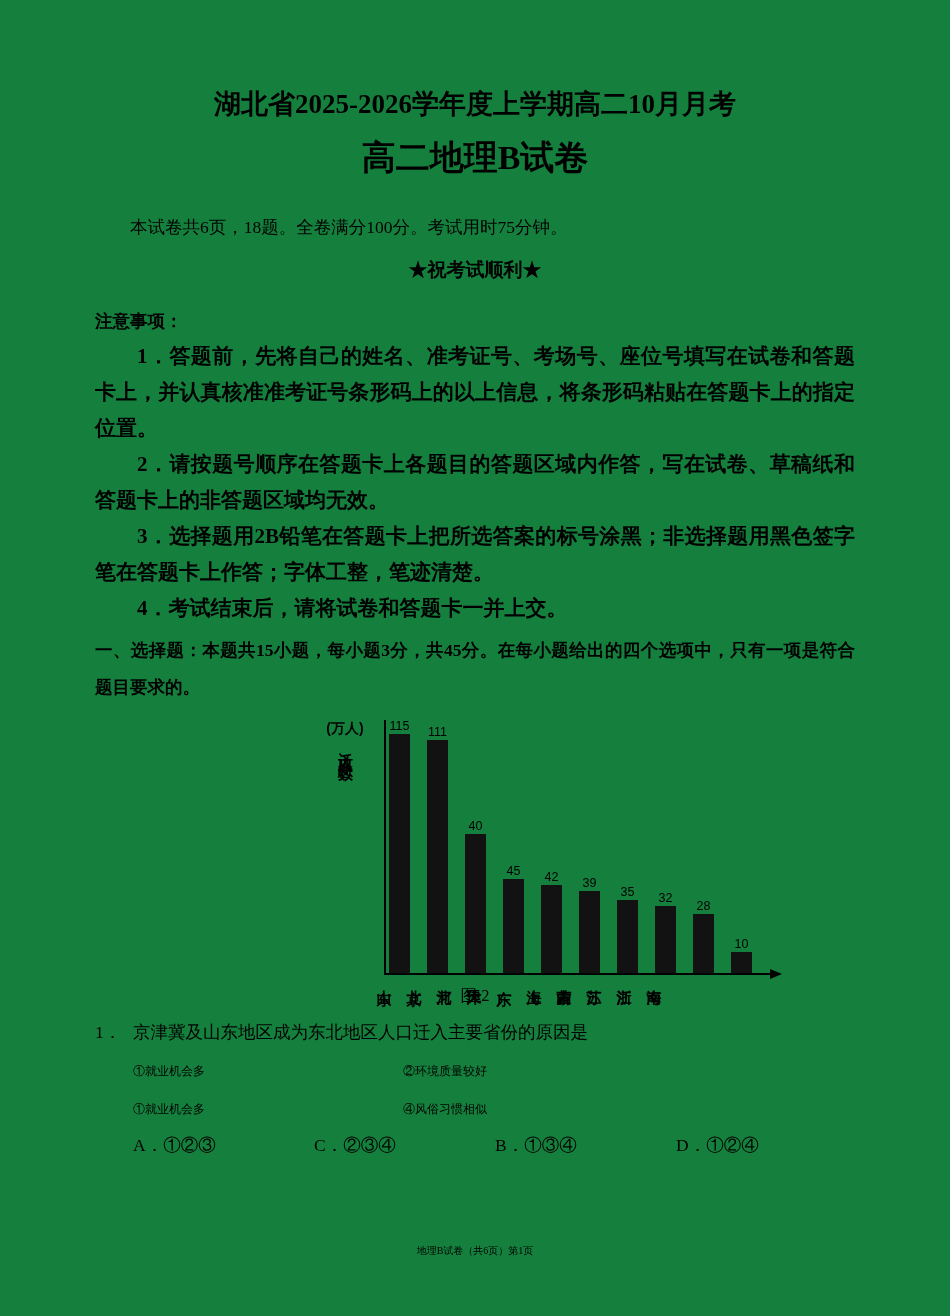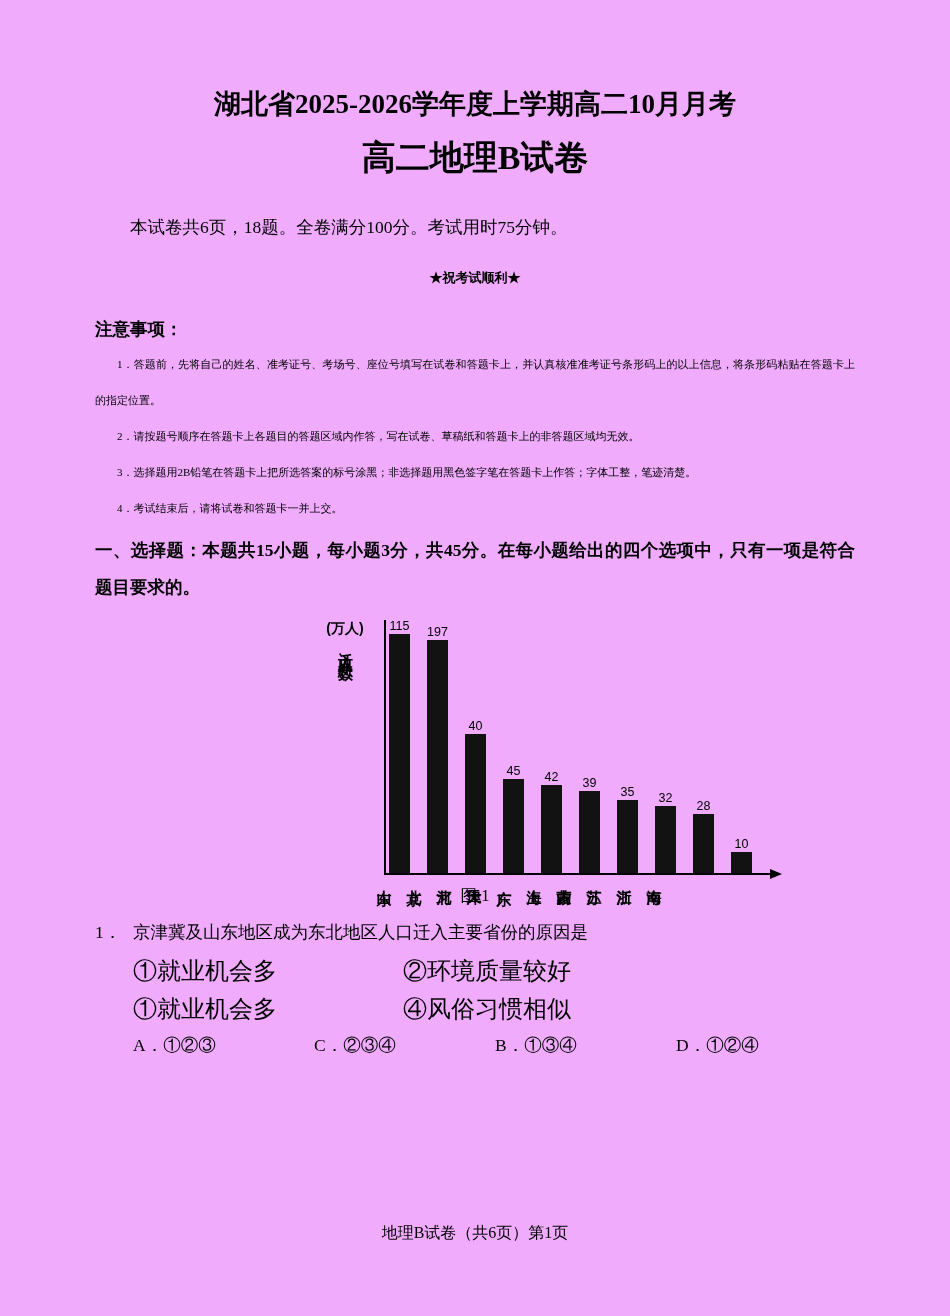--- a/index.html
+++ b/index.html
@@ -1,26 +1,26 @@
 <!DOCTYPE html>
 <html><head>
 <meta charset="utf-8">
 <style>
   html,body { margin:0; padding:0; background:#ffffff; }
   body { width:950px; font-family:"Liberation Serif","DejaVu Serif",serif; color:#000; }
   .page { position:relative; width:950px; height:1316px; box-sizing:border-box;
-          padding:0 95px; overflow:hidden; background:#f0abfc; }
+          padding:0 95px; overflow:hidden; background:#15803d; }
 
   .title1 { margin:86px 0 0; text-align:center; font-size:27px; font-weight:bold; line-height:36px; }
   .title2 { margin:12px 0 0; text-align:center; font-size:34px; font-weight:bold; line-height:48px; }
   .exam-info { margin:30px 0 0; font-size:17.5px; line-height:30px; text-indent:2em; }
-  .wish { margin:20px 0 0; text-align:center; font-size:13px; font-weight:bold; line-height:32px; }
+  .wish { margin:12px 0 0; text-align:center; font-size:19px; font-weight:bold; line-height:32px; }
 
   .notice-heading { margin:18px 0 0; font-size:17.5px; font-weight:bold; line-height:34px; }
-  .para { margin:0; font-size:11px; line-height:36px; text-indent:2em; text-align:justify; }
+  .para { margin:0; font-size:21px; line-height:36px; text-indent:2em; text-align:justify;font-weight:bold; }
 
   .section-heading { margin:6px 0 0; font-size:17.5px; font-weight:bold; line-height:37px; text-align:justify; }
   .stem { margin:0; font-size:17.5px; line-height:36px; text-indent:2em; text-align:justify; }
 
   
   .chart-wrap { margin:14px 0 0 228px; }
   .chart-row { display:flex; align-items:flex-start; }
   .y-axis-area { width:44px; margin-right:17px; display:flex; flex-direction:column; align-items:center; }
   .unit { font-size:14px; font-weight:bold; font-family:"Liberation Sans",sans-serif; line-height:16px; }
   .y-title { writing-mode:vertical-rl; text-orientation:upright; font-weight:bold; font-size:15px;
@@ -38,26 +38,26 @@
   .x-labels { display:flex; gap:9px; margin-left:51px; margin-top:3px; align-items:flex-start; }
   .x-label { width:21px; display:flex; justify-content:center; }
   .x-label span { writing-mode:vertical-rl; text-orientation:upright; font-weight:bold; font-size:15px;
                   line-height:21px; font-family:"Liberation Sans",sans-serif; }
   .caption { margin-top:6px; text-align:center; font-size:16.5px; line-height:24px; }
 
   
   .q-line { margin-top:8px; display:flex; font-size:17.5px; line-height:32px; }
   .q-num { width:38px; flex:0 0 38px; }
   .choices { margin-top:4px; padding-left:38px; }
-  .choice-row { display:flex; font-size:24px; line-height:38px; }
+  .choice-row { display:flex; font-size:12px; line-height:38px; }
   .choice-left { width:270px; flex:0 0 270px; }
   .abcd { margin-top:0; padding-left:38px; display:flex; font-size:17.5px; line-height:34px; }
   .abcd-item { width:181px; flex:0 0 181px; }
 
-  .footer { position:absolute; left:0; right:0; bottom:72px; text-align:center; font-size:16px; }
+  .footer { position:absolute; left:0; right:0; bottom:58px; text-align:center; font-size:10px; }
 </style>
 </head>
 <body>
 
 <div class="page">
 
   <div class="title1">湖北省2025-2026学年度上学期高二10月月考</div>
   <div class="title2">高二地理B试卷</div>
   <div class="exam-info">本试卷共6页，18题。全卷满分100分。考试用时75分钟。</div>
   <div class="wish">★祝考试顺利★</div>
@@ -76,21 +76,21 @@
         <div class="unit">(万人)</div>
         <div class="y-title">迁入人口总数</div>
       </div>
       <div class="plot">
         <div class="bars" id="bars">
             <div class="bar-group">
               <div class="bar-value">115</div>
               <div class="bar" style="height: 241.5px; background: rgb(18, 18, 18);"></div>
             </div>
             <div class="bar-group">
-              <div class="bar-value">197</div>
+              <div class="bar-value">111</div>
               <div class="bar" style="height: 233.1px; background: rgb(18, 18, 18);"></div>
             </div>
             <div class="bar-group">
               <div class="bar-value">40</div>
               <div class="bar" style="height: 138.6px; background: rgb(18, 18, 18);"></div>
             </div>
             <div class="bar-group">
               <div class="bar-value">45</div>
               <div class="bar" style="height: 94.5px; background: rgb(18, 18, 18);"></div>
             </div>
@@ -149,21 +149,21 @@
         </div>
         <div class="x-label">
           <span>浙江</span>
         </div>
         <div class="x-label">
           <span>海南</span>
         </div>
       </div>
   </div>
 
-  <div class="caption">图  1</div>
+  <div class="caption">图  2</div>
 
   <div class="q-line">
     <span class="q-num">1．</span>
     <span>京津冀及山东地区成为东北地区人口迁入主要省份的原因是</span>
   </div>
 
   <div class="choices">
     <div class="choice-row">
       <span class="choice-left">①就业机会多</span>
       <span>②环境质量较好</span>

